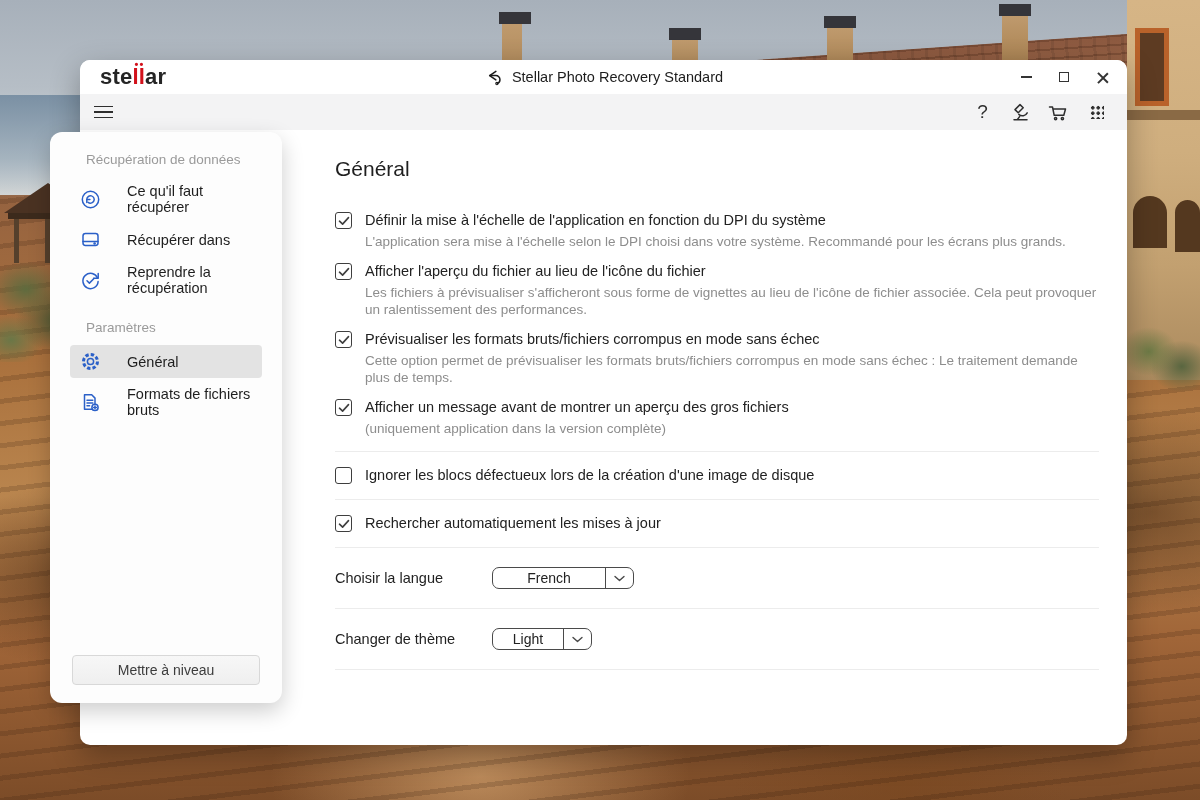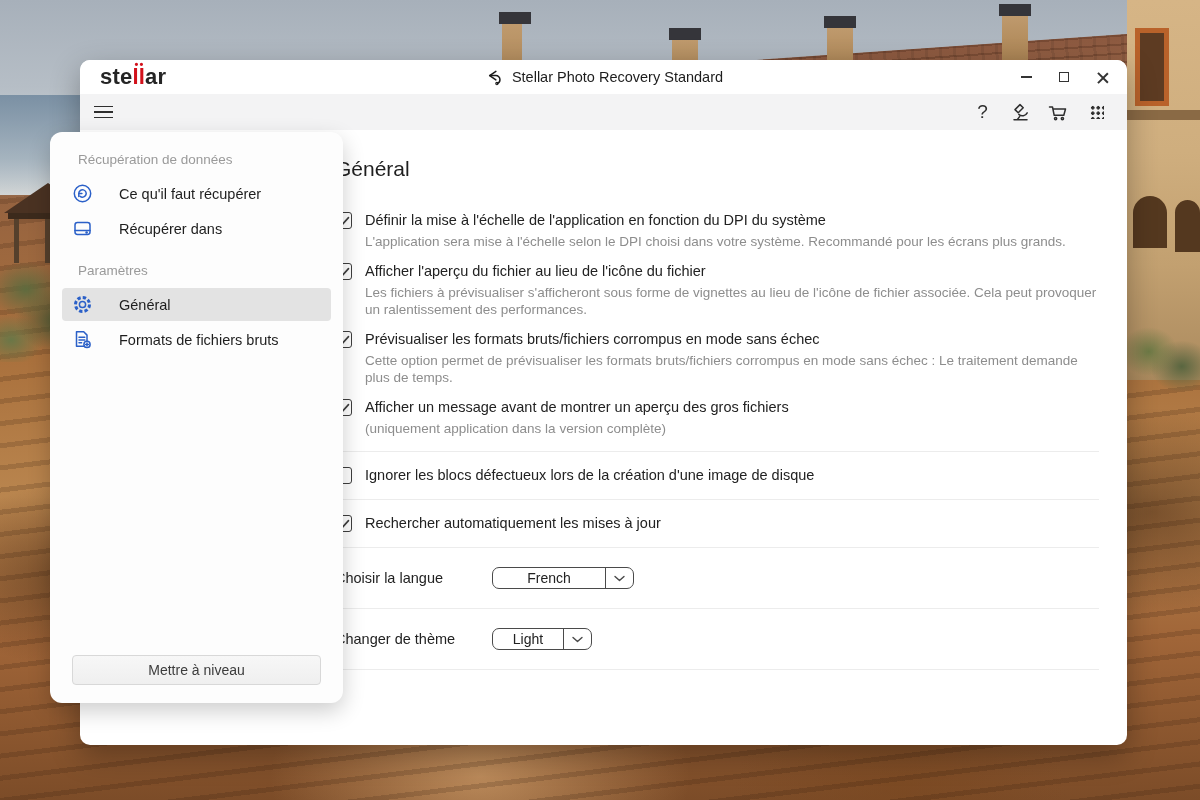--- a/index.html
+++ b/index.html
@@ -104,22 +104,22 @@
   .setting-row { display:flex; align-items:center; padding:5px 0; }
   .row-label { width:157px; font-size:14.5px; color:#222; }
   .dropdown { display:inline-flex; align-items:stretch; border:1px solid #4a4a4a; border-radius:7px; height:22px; background:#fff; cursor:pointer; overflow:hidden; }
   .dd-value { display:flex; align-items:center; justify-content:center; font-size:14px; color:#222; }
   .dd-lang .dd-value { width:112px; }
   .dd-theme .dd-value { width:70px; }
   .dd-sep { width:1px; background:#4a4a4a; }
   .dd-chevron { width:27px; display:flex; align-items:center; justify-content:center; }
 
   
-  .sidebar { position:absolute; left:50px; top:132px; width:293px; height:571px; background:#fdfdfd;
-    border-radius:12px; box-shadow:0 8px 22px rgba(0,0,0,.20); padding:14px 12px; }
+  .sidebar { position:absolute; left:50px; top:132px; width:232px; height:571px; background:#fdfdfd;
+    border-radius:12px; box-shadow:0 8px 22px rgba(0,0,0,.20); padding:14px 20px; }
   .side-header { font-size:13.5px; color:#9a9a9a; margin:6px 0 10px 16px; }
   .side-header.second { margin-top:18px; }
   .side-item { display:flex; align-items:center; gap:26px; padding:6px 10px; margin:0 0 2px 0; border-radius:4px; cursor:pointer; }
   .side-item.selected { background:#e3e3e3; }
   .side-item .s-icon { width:21px; height:21px; flex:0 0 auto; display:flex; align-items:center; justify-content:center; }
   .side-item .s-label { font-size:14.5px; color:#1e1e1e; }
   .upgrade-btn { position:absolute; left:22px; right:22px; bottom:18px; height:30px;
     background:linear-gradient(180deg,#f7f7f7,#efefef); border:1px solid #d8d8d8; border-radius:4px;
     font-size:14px; color:#3c3c3c; display:flex; align-items:center; justify-content:center; cursor:pointer;
     font-family:"Liberation Sans", sans-serif; }
@@ -344,20 +344,30 @@
       <span class="s-icon">
         <svg width="21" height="21" viewBox="0 0 21 21" fill="none" stroke="#2b60c8" stroke-width="1.5" stroke-linecap="round" stroke-linejoin="round">
           <rect x="3" y="4.5" width="15" height="12" rx="2.4"></rect>
           <path d="M3 12.5h15"></path>
           <circle cx="14.6" cy="14.5" r="0.6" fill="#2b60c8"></circle>
         </svg>
       </span>
       <span class="s-label">Récupérer dans</span>
     </div>
 
+    <div class="side-item">
+      <span class="s-icon">
+        <svg width="21" height="21" viewBox="0 0 21 21" fill="none" stroke="#2b60c8" stroke-width="1.5" stroke-linecap="round" stroke-linejoin="round">
+          <path d="M17.6 8.2A7.6 7.6 0 1 0 18.1 11.6"></path>
+          <path d="M18.2 3.6v4.6h-4.6"></path>
+          <path d="M7 10.8l2.4 2.3 4.6-4.6"></path>
+        </svg>
+      </span>
+      <span class="s-label">Reprendre la récupération</span>
+    </div>
 
     <div class="side-header second">Paramètres</div>
 
     <div class="side-item selected">
       <span class="s-icon">
         <svg width="21" height="21" viewBox="0 0 21 21" fill="none">
           <circle cx="10.5" cy="10.5" r="7" stroke="#2b60c8" stroke-width="3" stroke-dasharray="3.4 2.1"></circle>
           <circle cx="10.5" cy="10.5" r="3.1" stroke="#2b60c8" stroke-width="1.5"></circle>
         </svg>
       </span>

